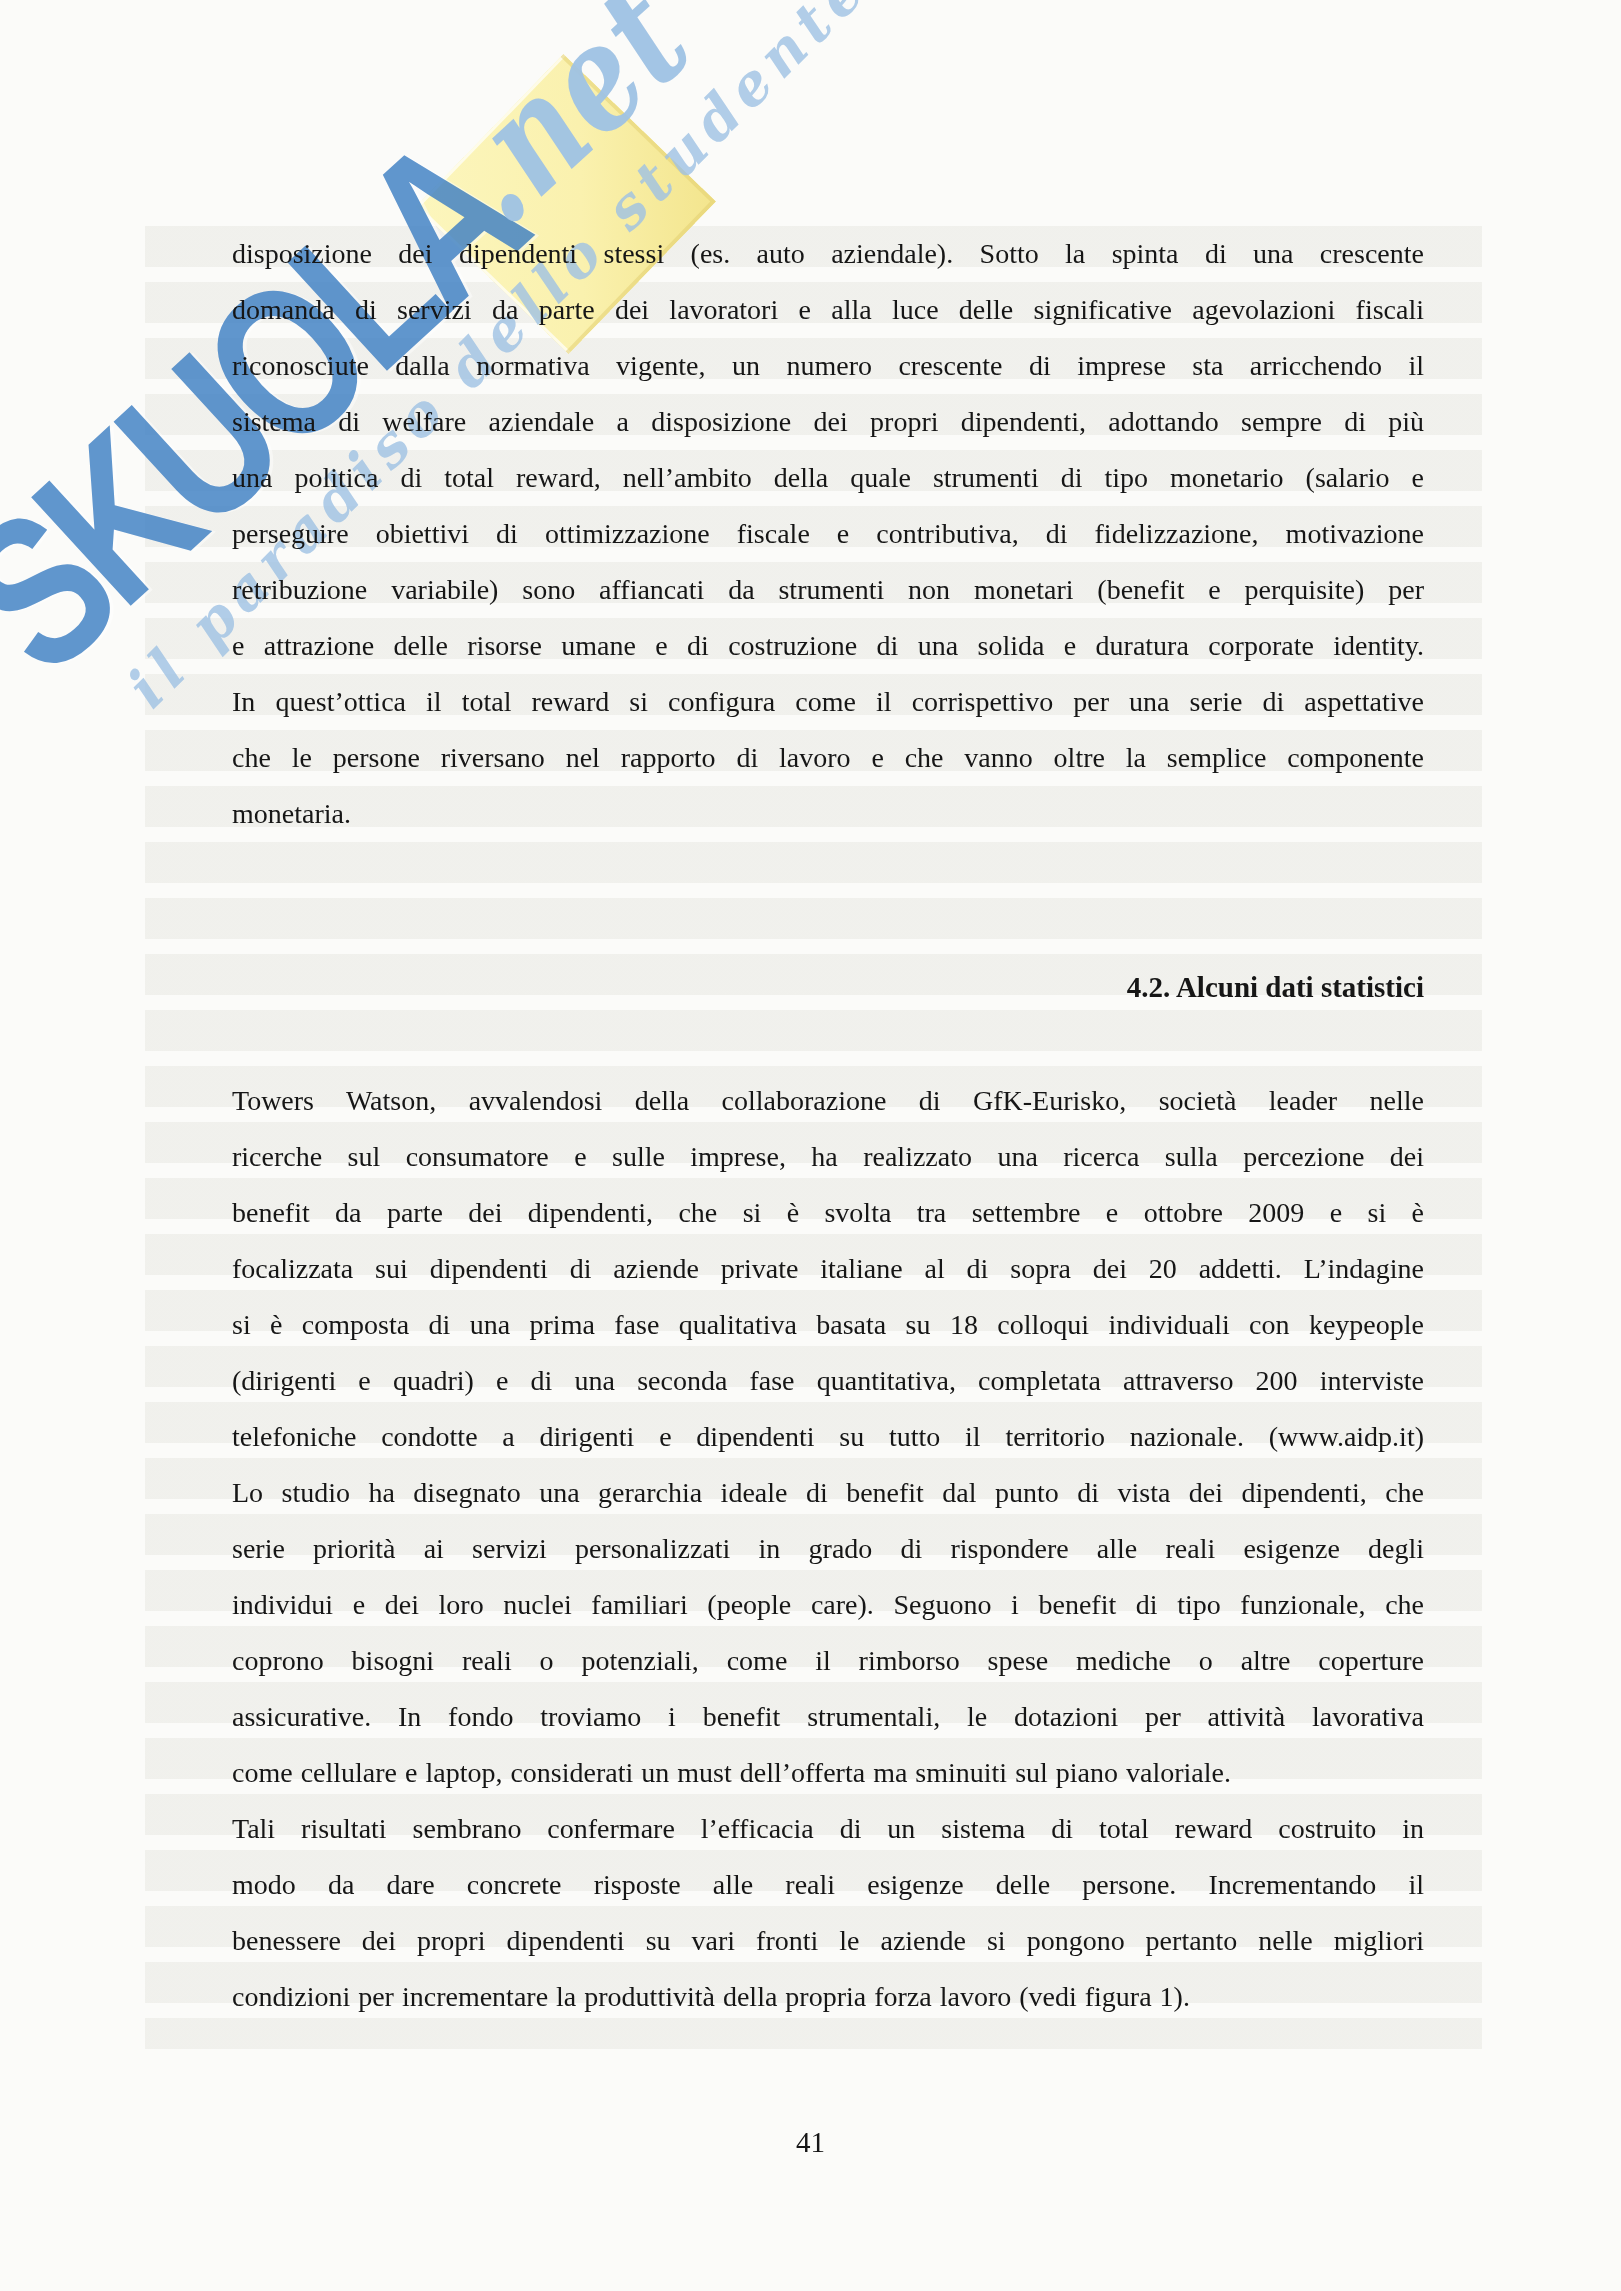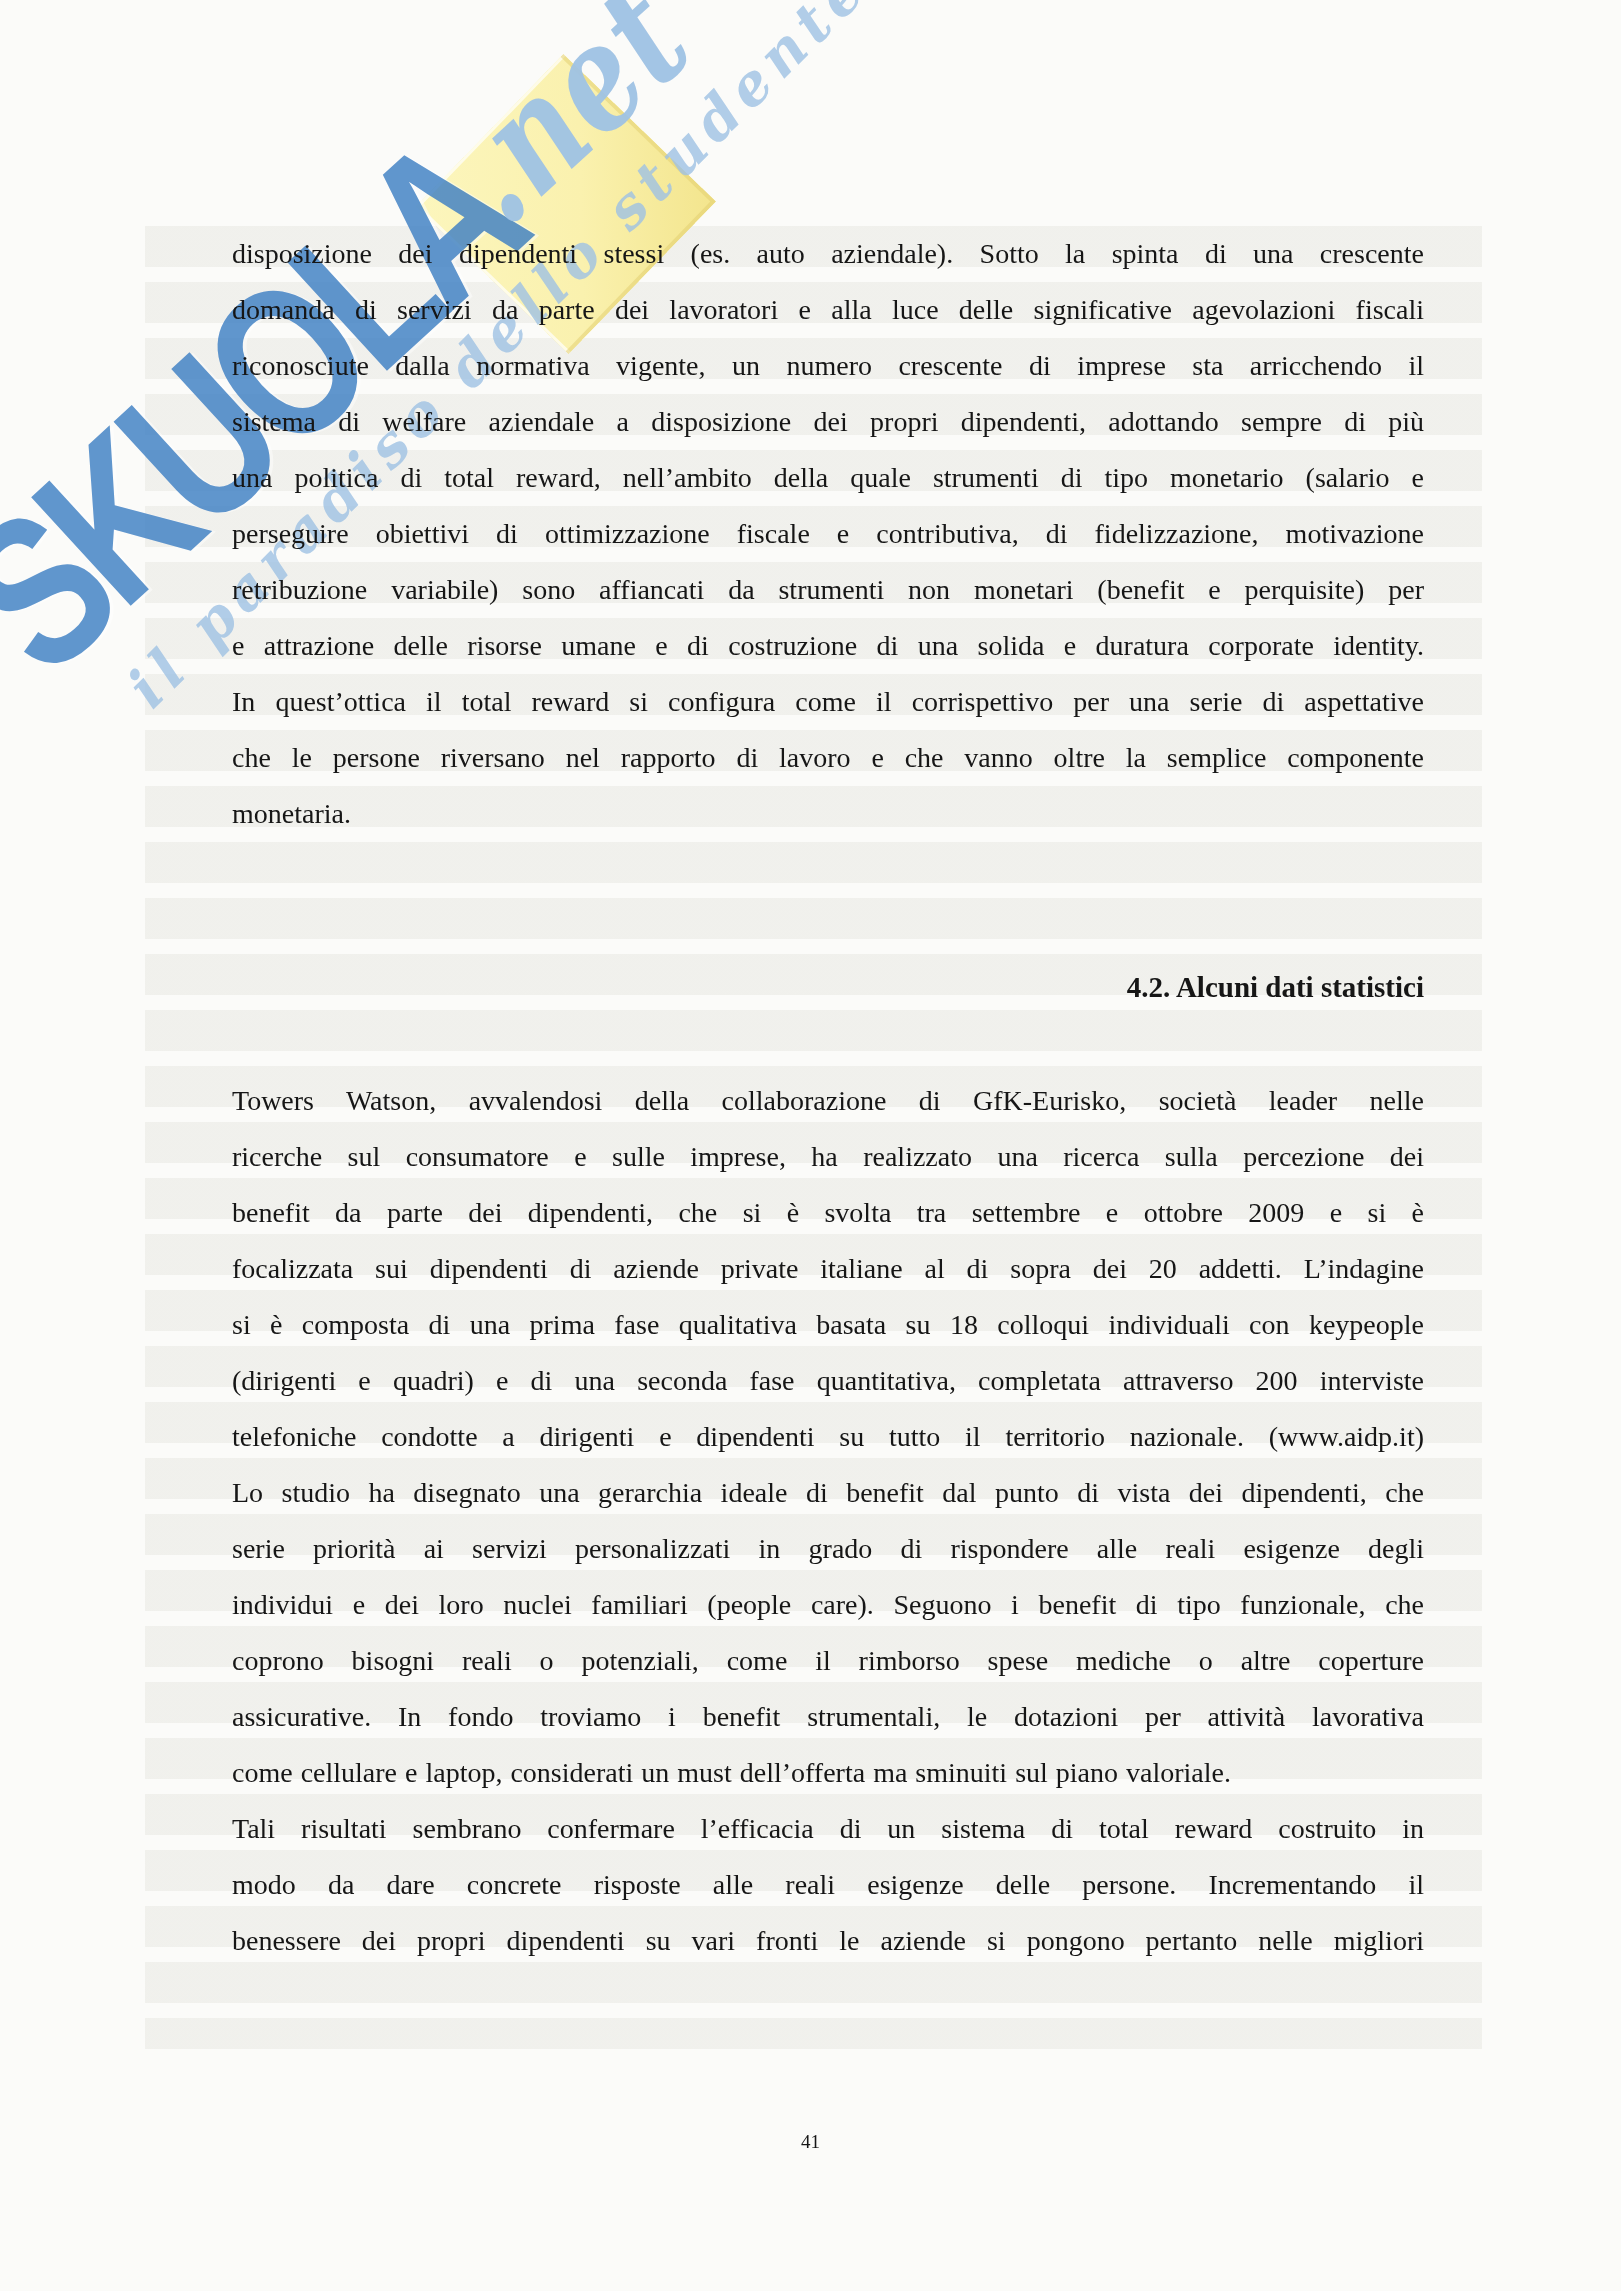--- a/index.html
+++ b/index.html
@@ -62,21 +62,21 @@
     font-size:28px;line-height:56px;
     word-spacing:1px;
   }
   .line.jl{text-align:justify;text-align-last:justify;font-family:Liberation Serif, serif;}
   .section-heading{
     position:absolute;left:232px;top:959px;width:1192px;z-index:2;
     font-size:29px;font-weight:bold;line-height:56px;text-align:right;
   }
   .page-number{
     position:absolute;left:0;top:2114px;width:1621px;z-index:2;
-    text-align:center;font-size:19px;line-height:56px;
+    text-align:center;font-size:29px;line-height:56px;
   }
 </style>
 </head>
 <body>
 
 <div class="page">
 
   <div class="scan-texture"></div>
 
   <div class="watermark">
@@ -120,19 +120,20 @@
         <div class="line jl">serie priorità ai servizi personalizzati in grado di rispondere alle reali esigenze degli</div>
         <div class="line jl">individui e dei loro nuclei familiari (people care). Seguono i benefit di tipo funzionale, che</div>
         <div class="line jl">coprono bisogni reali o potenziali, come il rimborso spese mediche o altre coperture</div>
         <div class="line jl">assicurative. In fondo troviamo i benefit strumentali, le dotazioni per attività lavorativa</div>
         <div class="line">come cellulare e laptop, considerati un must dell’offerta ma sminuiti sul piano valoriale.</div>
       </div>
       <div>
         <div class="line jl">Tali risultati sembrano confermare l’efficacia di un sistema di total reward costruito in</div>
         <div class="line jl">modo da dare concrete risposte alle reali esigenze delle persone. Incrementando il</div>
         <div class="line jl">benessere dei propri dipendenti su vari fronti le aziende si pongono pertanto nelle migliori</div>
+        <div class="line">condizioni per incrementare la produttività della propria forza lavoro (vedi figura 1).</div>
       </div>
     </div>
 
   <div class="page-number">41</div>
 
 </div>
 
 
 </body></html>

